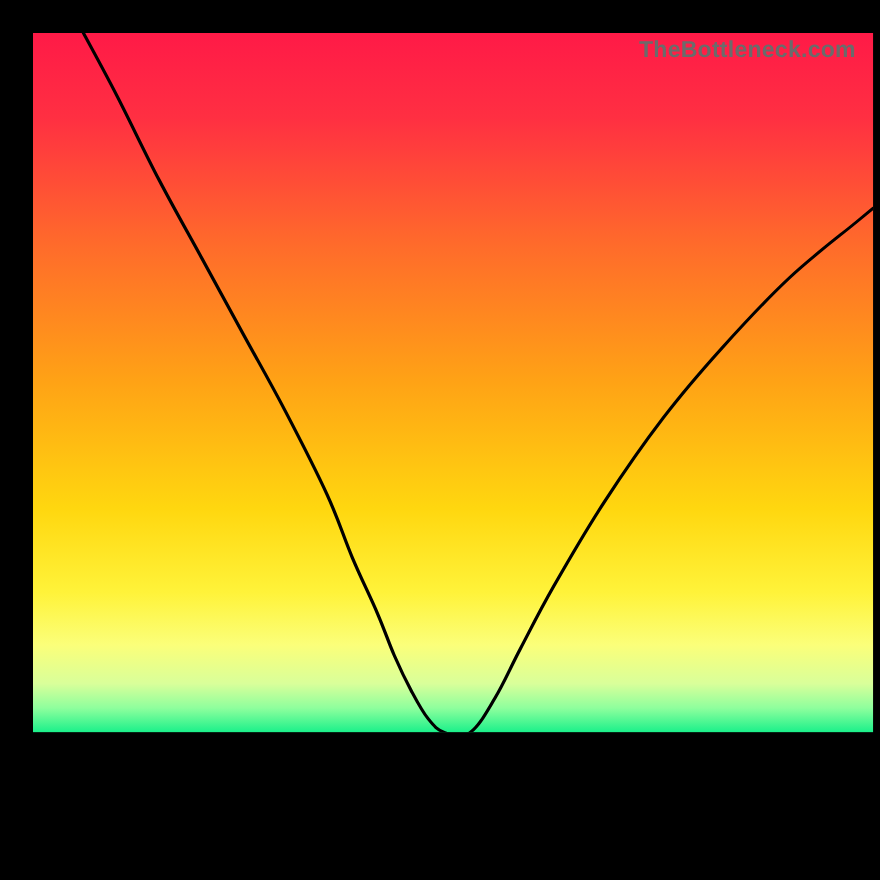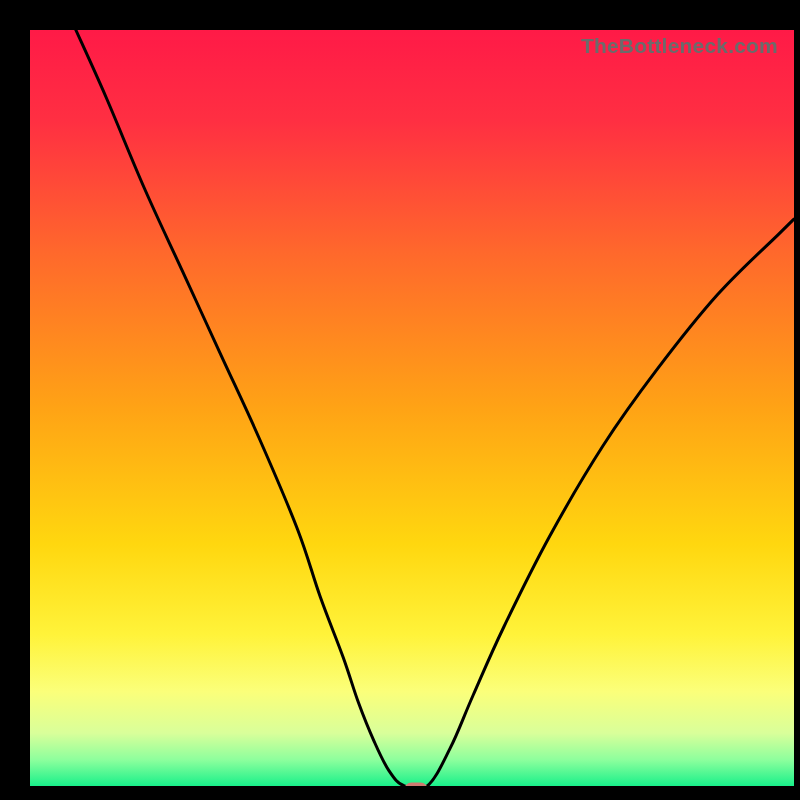--- a/index.html
+++ b/index.html
@@ -18,21 +18,21 @@
     width: 776px;
     height: 776px;
     background: #000;
     box-sizing: border-box;
   }
   .plot {
     position: absolute;
     left: 18px;
     top: 18px;
     width: 764px;
-    height: 756px;
+    height: 636px;
     overflow: hidden;
   }
   .gradient {
     position: absolute;
     left: 0;
     top: 0;
     width: 100%;
     height: 100%;
   }
   .curve {

